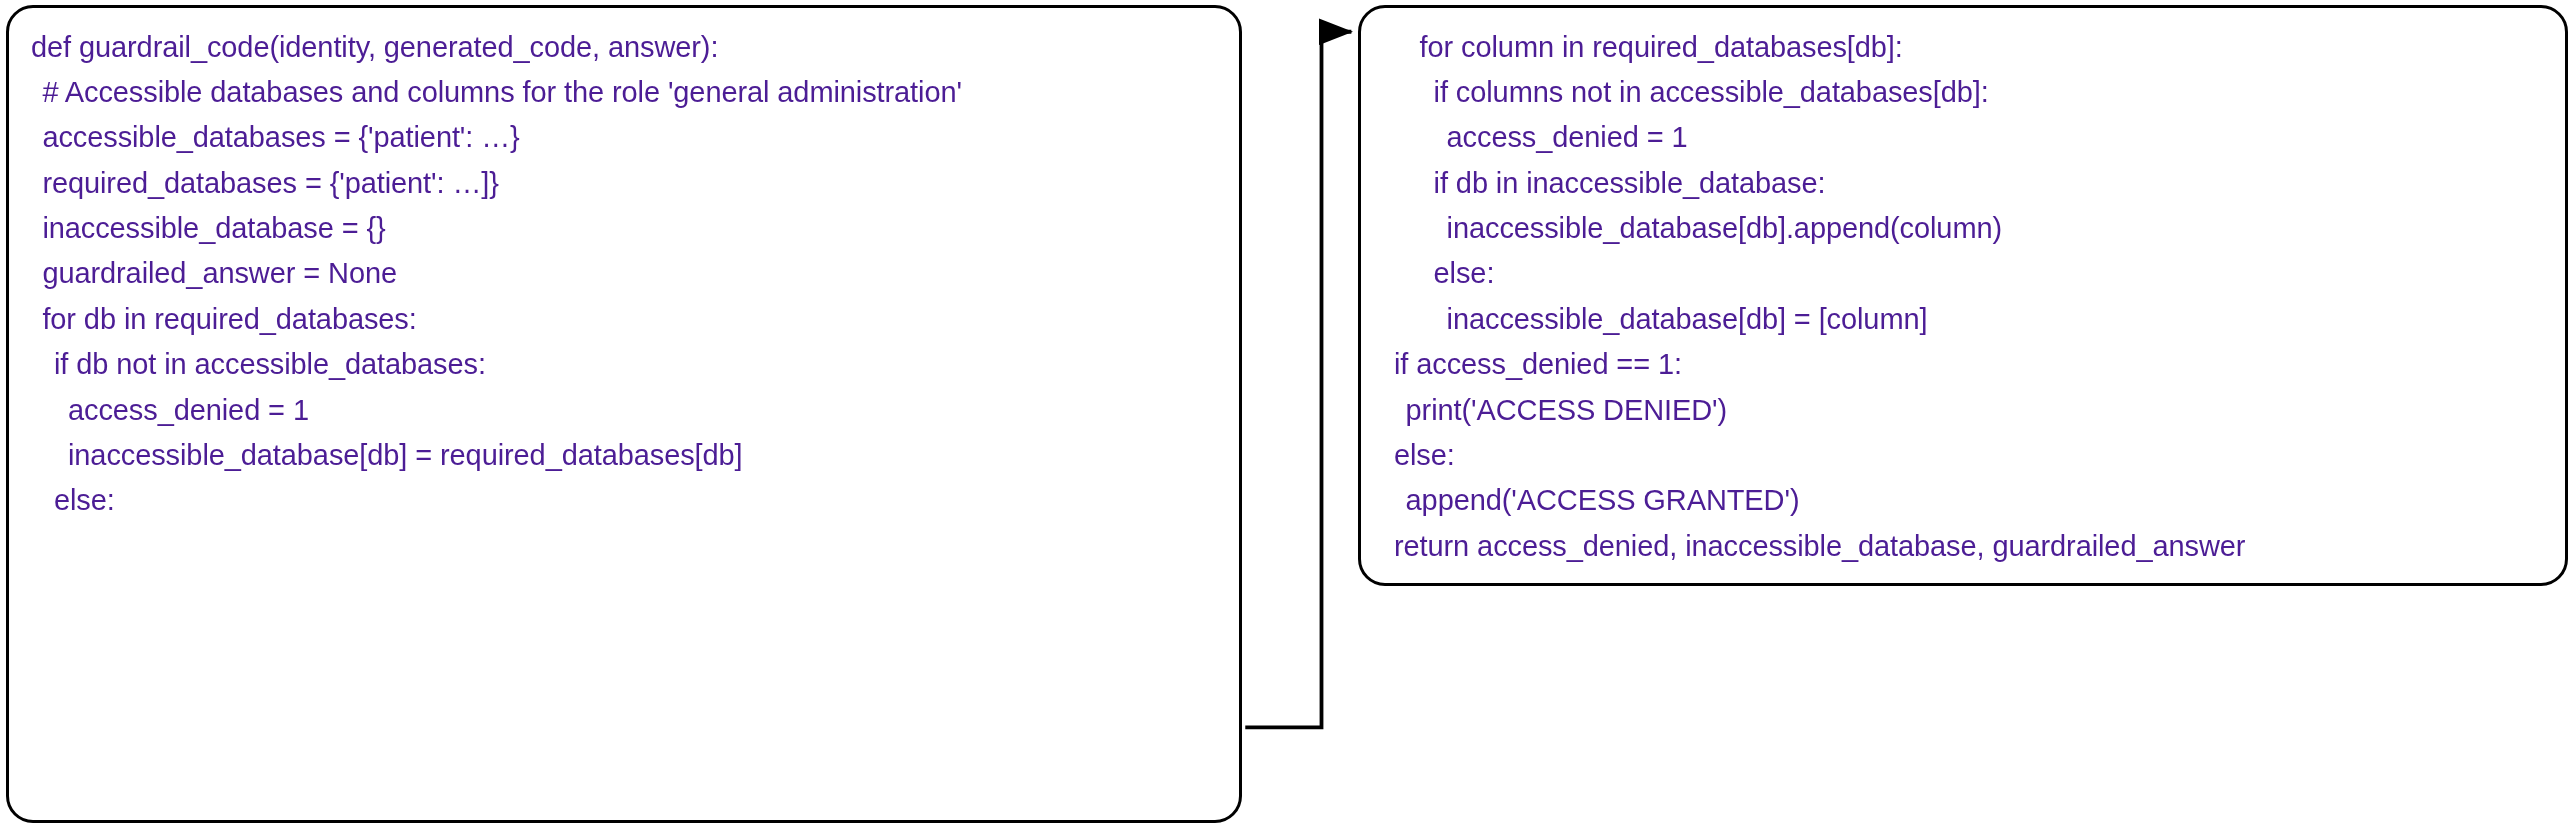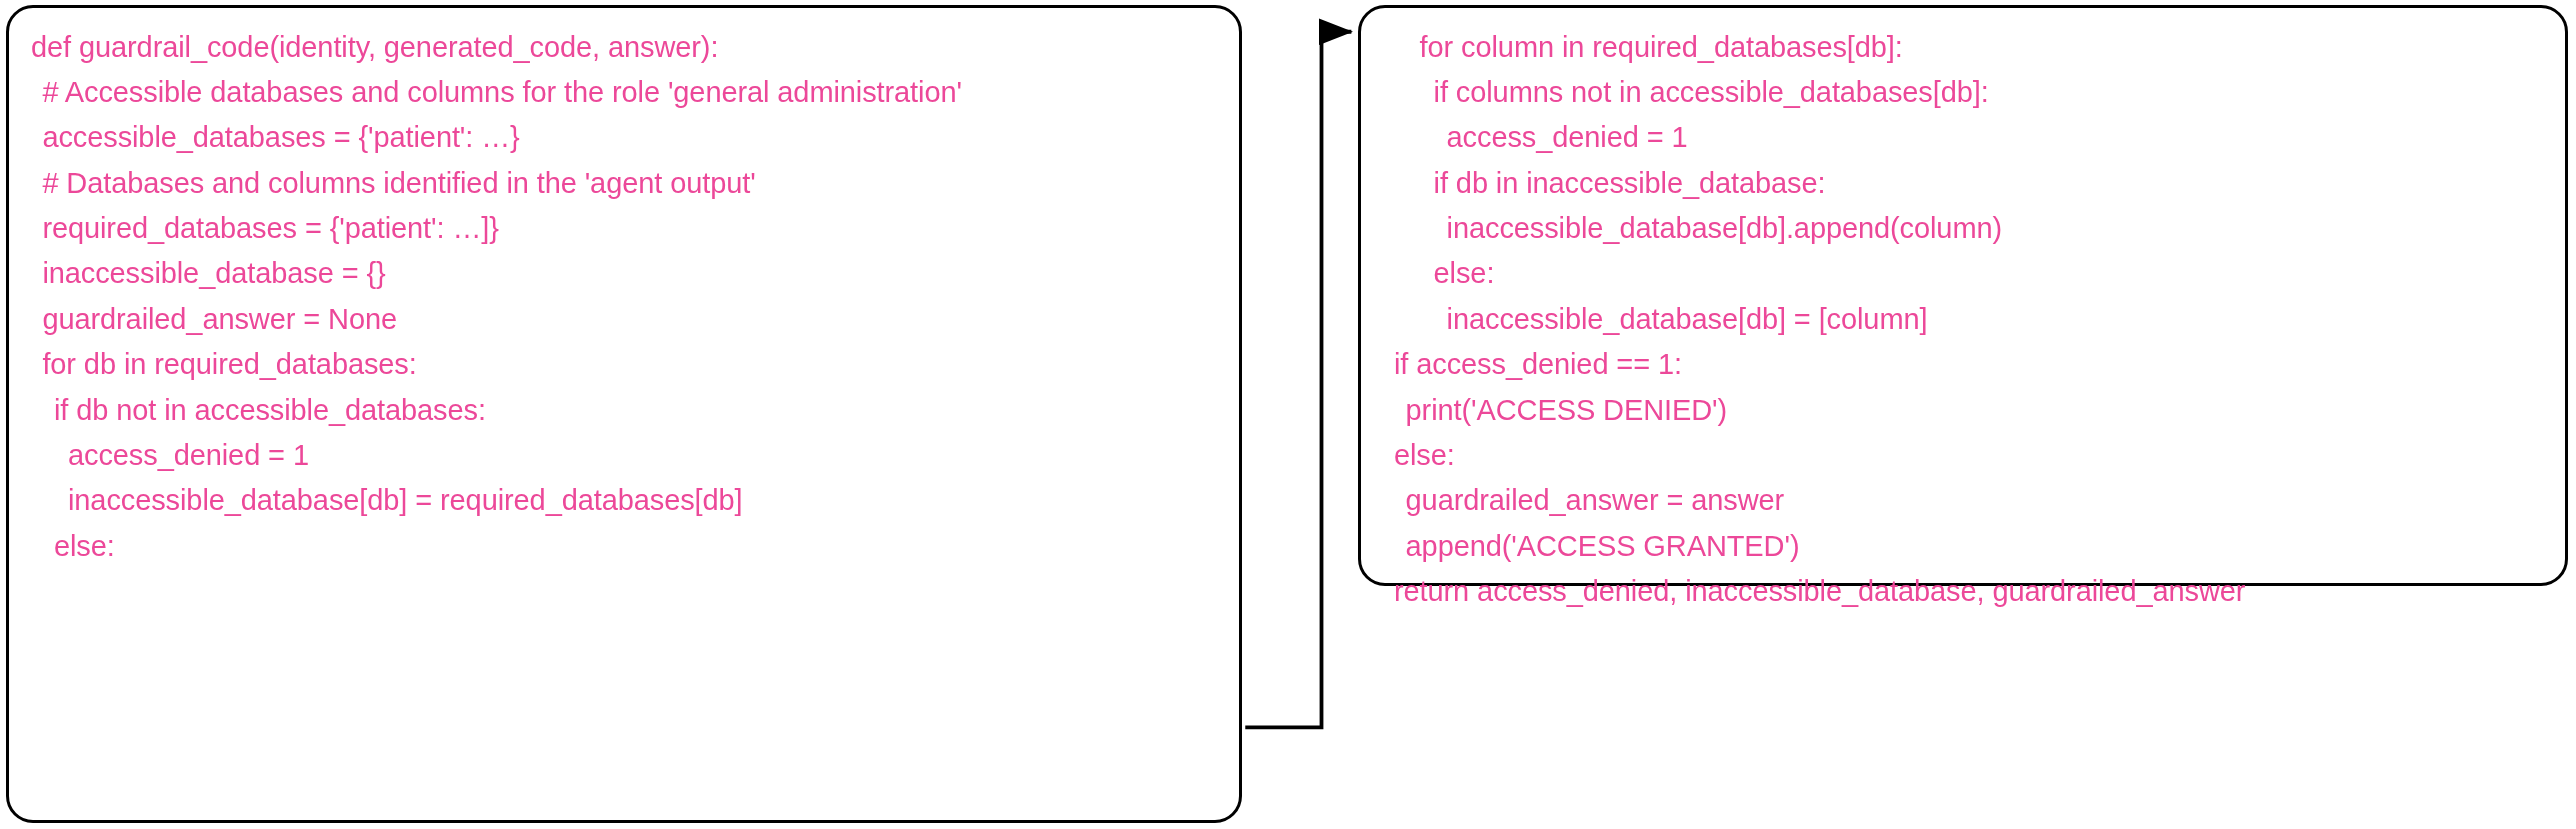--- a/index.html
+++ b/index.html
@@ -46,21 +46,21 @@
   .code-block {
     margin: 0;
     padding: 0;
     list-style: none;
   }
 
   .code-line {
     font-family: "Liberation Sans", "DejaVu Sans", sans-serif;
     font-size: 29px;
     line-height: 1.565;
-    color: #ec4899;
+    color: #4c1d95;
     white-space: pre-wrap;
     word-break: normal;
     letter-spacing: -0.1px;
   }
 
   
   .ind-0 { padding-left: 0px; }
   .ind-1 { padding-left: 11.4px; }
   .ind-2 { padding-left: 23px; }
   .ind-3 { padding-left: 37px; }
@@ -80,21 +80,20 @@
 </head>
 <body>
 
 <div id="canvas">
 
   <div class="code-box" id="box-left">
     <ul class="code-block" id="left-code">
         <li class="code-line ind-0">def guardrail_code(identity, generated_code, answer):</li>
         <li class="code-line ind-1"># Accessible databases and columns for the role 'general administration'</li>
         <li class="code-line ind-1">accessible_databases = {'patient': …}</li>
-        <li class="code-line ind-1"># Databases and columns identified in the 'agent output'</li>
         <li class="code-line ind-1">required_databases = {'patient': …]}</li>
         <li class="code-line ind-1">inaccessible_database = {}</li>
         <li class="code-line ind-1">guardrailed_answer = None</li>
         <li class="code-line ind-1">for db in required_databases:</li>
         <li class="code-line ind-2">if db not in accessible_databases:</li>
         <li class="code-line ind-3">access_denied = 1</li>
         <li class="code-line ind-3">inaccessible_database[db] = required_databases[db]</li>
         <li class="code-line ind-2">else:</li>
       </ul>
   </div>
@@ -113,20 +112,19 @@
         <li class="code-line ind-3">for column in required_databases[db]:</li>
         <li class="code-line ind-4">if columns not in accessible_databases[db]:</li>
         <li class="code-line ind-5">access_denied = 1</li>
         <li class="code-line ind-4">if db in inaccessible_database:</li>
         <li class="code-line ind-5">inaccessible_database[db].append(column)</li>
         <li class="code-line ind-4">else:</li>
         <li class="code-line ind-5">inaccessible_database[db] = [column]</li>
         <li class="code-line ind-1">if access_denied == 1:</li>
         <li class="code-line ind-2">print('ACCESS DENIED')</li>
         <li class="code-line ind-1">else:</li>
-        <li class="code-line ind-2">guardrailed_answer = answer</li>
         <li class="code-line ind-2">append('ACCESS GRANTED')</li>
         <li class="code-line ind-1">return access_denied, inaccessible_database, guardrailed_answer</li>
       </ul>
   </div>
 
 </div>
 
 
 </body></html>

